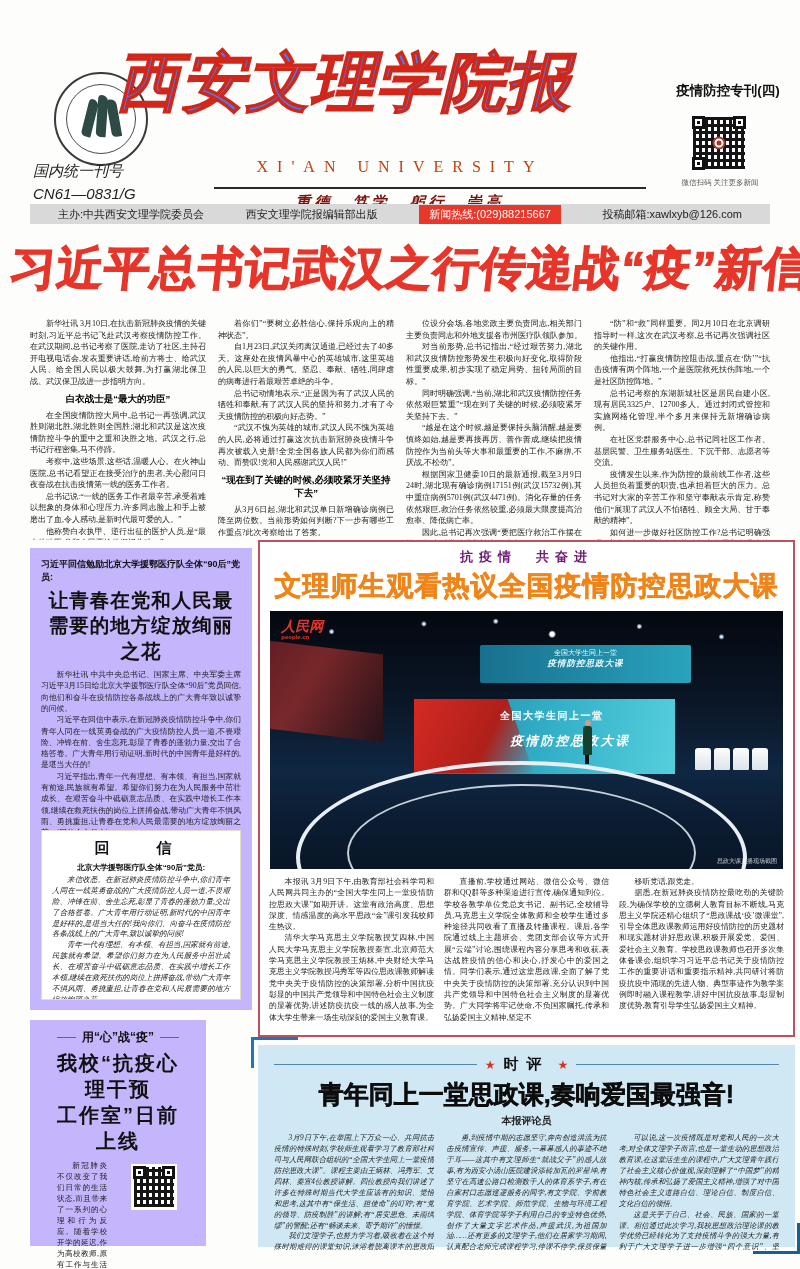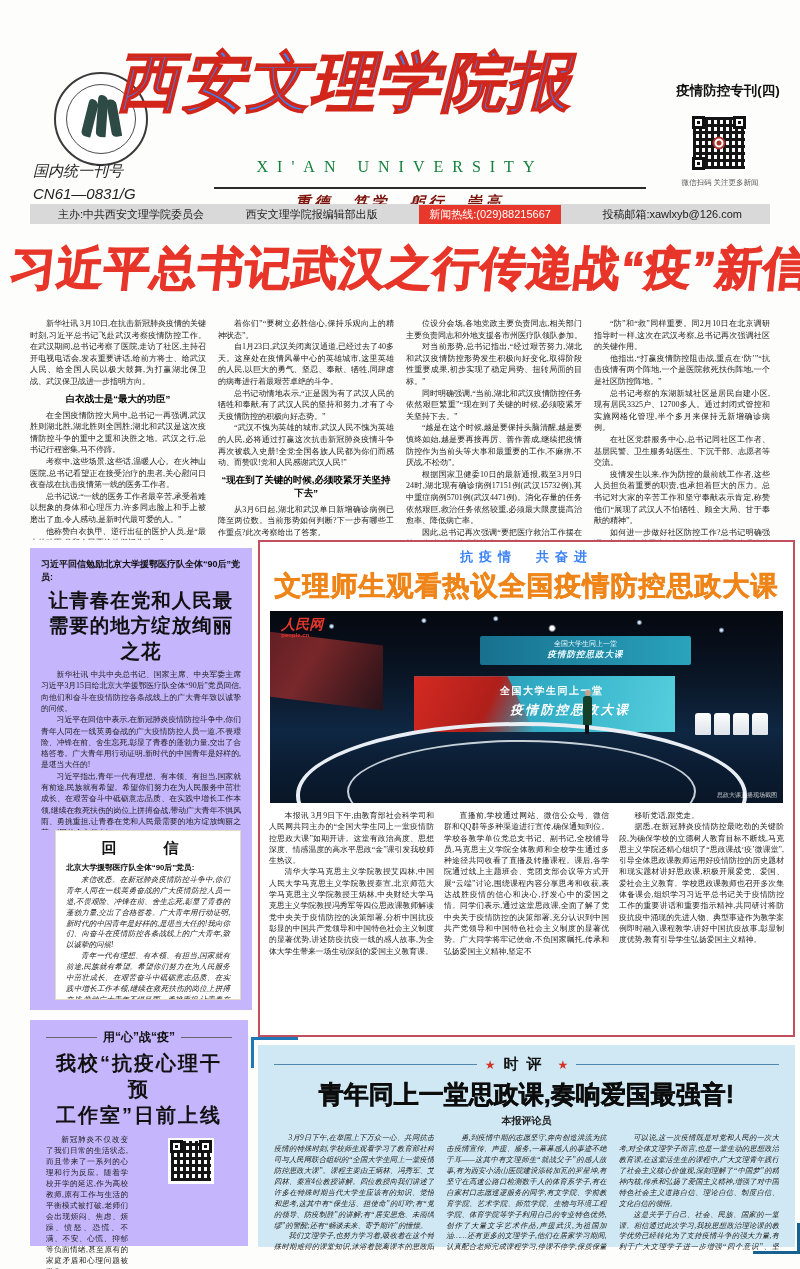--- a/index.html
+++ b/index.html
@@ -14,21 +14,21 @@
   .seal .swirl{position:absolute;left:18px;top:14px;width:10px;height:38px;background:#2d4a45;
         border-radius:8px 14px 2px 10px;transform:rotate(14deg);}
   .seal .swirl.s2{left:30px;top:10px;transform:rotate(4deg);height:42px;}
   .seal .swirl.s3{left:42px;top:14px;transform:rotate(-10deg);}
   .serial{position:absolute;left:33px;top:160px;font-size:15px;color:#222;line-height:1.5;font-style:italic;}
   .mast-title{position:absolute;left:116px;top:48px;width:564px;text-align:left;
         font-family:"DejaVu Serif",serif;font-style:italic;font-weight:900;
         font-size:64px;line-height:1.05;color:#3b82f6;letter-spacing:1px;
         -webkit-text-stroke:1.5px #d3261b;white-space:nowrap;}
   .mast-en{position:absolute;left:118px;top:158px;width:564px;text-align:center;
-        font-family:"Liberation Serif",serif;font-size:16px;letter-spacing:9px;color:#15803d;}
+        font-family:"Liberation Serif",serif;font-size:16px;letter-spacing:9px;color:#c2410c;}
   .mast-rule{position:absolute;left:214px;top:187px;width:432px;height:2px;background:#2a2a2a;}
   .motto{position:absolute;left:118px;top:193px;width:564px;text-align:center;
         font-family:"DejaVu Serif",serif;font-style:italic;font-weight:bold;
         font-size:15px;color:#7d140c;letter-spacing:4px;}
   .edition{position:absolute;left:660px;top:82px;width:136px;text-align:center;
         font-size:13.5px;font-weight:bold;color:#111;}
   .qr{position:relative;background:#fff;}
   .qr .qn{position:absolute;inset:3px;
         background:repeating-linear-gradient(90deg,#151515 0 3px,transparent 3px 6px),
                    repeating-linear-gradient(0deg,#151515 0 3px,#fff 3px 7px);}
@@ -58,44 +58,44 @@
 
   
   .cream{background:#c4b5fd;box-sizing:border-box;}
   .letter-box{position:absolute;left:30px;top:548px;width:222px;height:462px;padding:10px 11px;
         display:flex;flex-direction:column;}
   .letter-kicker{font-size:9px;font-weight:bold;color:#111;margin:0 0 4px;}
   .letter-title{margin:0 0 5px;text-align:center;font-size:19.5px;font-weight:900;color:#111;
         line-height:1.3;letter-spacing:1px;}
   .letter-body{flex:1;overflow:hidden;}
   .letter-body .col-p{font-size:7.8px;}
-  .reply-box{background:#fff;border:1px solid #e4dcc4;padding:8px 10px;height:152px;overflow:hidden;margin-left:14px;}
+  .reply-box{background:#fff;border:1px solid #e4dcc4;padding:8px 10px;height:152px;overflow:hidden;}
   .reply-head{margin:0 0 4px;text-align:center;font-size:15px;font-weight:900;letter-spacing:16px;color:#111;}
-  .reply-sal{margin:0 0 2px;font-size:7.8px;font-weight:bold;color:#111;}
+  .reply-sal{margin:0 0 2px;font-size:7.8px;font-weight:bold;color:#111;text-align:center;}
   .reply-box .col-p{font-size:7.5px;font-style:italic;}
 
-  .psych-box{position:absolute;left:30px;top:1020px;width:218px;height:226px;padding:9px 16px;}
+  .psych-box{position:absolute;left:30px;top:1020px;width:176px;height:226px;padding:9px 27px;}
   .psych-divider{display:flex;align-items:center;gap:6px;margin-bottom:4px;}
   .psych-divider .ln{flex:1;height:1px;background:#666;}
   .psych-divider .tx{font-size:12px;font-weight:bold;color:#111;}
   .psych-title{margin:0 0 6px;text-align:center;font-size:20px;font-weight:900;color:#111;
         letter-spacing:2px;line-height:1.3;}
   .psych-cols{display:flex;gap:22px;height:140px;overflow:hidden;}
   .psych-cols .pc{flex:1;overflow:hidden;}
   .psych-cols .col-p{font-size:7.6px;}
   .qr-psych{width:46px;height:46px;margin:4px auto 0;}
 
   
   .center-box{position:absolute;left:258px;top:540px;width:537px;height:497px;box-sizing:border-box;
         border:2px solid #c05060;background:#fff;padding:5px 9px;}
-  .course-kicker{margin:1px 0 2px;text-align:center;font-size:13px;font-weight:900;color:#3b82f6;
+  .course-kicker{margin:1px 0 2px;text-align:center;font-size:13px;font-weight:900;color:#701a75;
         letter-spacing:6px;}
   .course-title{margin:0;text-align:center;font-size:27px;font-weight:900;color:#ef8519;
         letter-spacing:1px;white-space:nowrap;-webkit-text-stroke:.6px #ef8519;}
-  .photo{position:relative;width:513px;height:192px;margin:7px auto 7px;overflow:hidden;
+  .photo{position:relative;width:513px;height:258px;margin:7px auto 7px;overflow:hidden;
         background:linear-gradient(180deg,#05080f 0%,#0a1626 35%,#0f2742 62%,#0b1d33 80%,#091627 100%);}
   .ph-lights{position:absolute;inset:0;background-image:
         radial-gradient(circle 2px at 12% 8%,#cfe6ff 0 1px,transparent 3px),
         radial-gradient(circle 2px at 30% 5%,#cfe6ff 0 1px,transparent 3px),
         radial-gradient(circle 3px at 55% 9%,#ffffff 0 2px,transparent 4px),
         radial-gradient(circle 2px at 72% 6%,#cfe6ff 0 1px,transparent 3px),
         radial-gradient(circle 2px at 88% 10%,#cfe6ff 0 1px,transparent 3px),
         radial-gradient(circle 2px at 44% 4%,#cfe6ff 0 1px,transparent 3px);}
   .ph-left{position:absolute;left:-2%;top:14%;width:24%;height:34%;
         background:linear-gradient(120deg,#6e2026 0%,#8c2b2b 40%,#2a1014 100%);transform:skewY(7deg);opacity:.85;}

